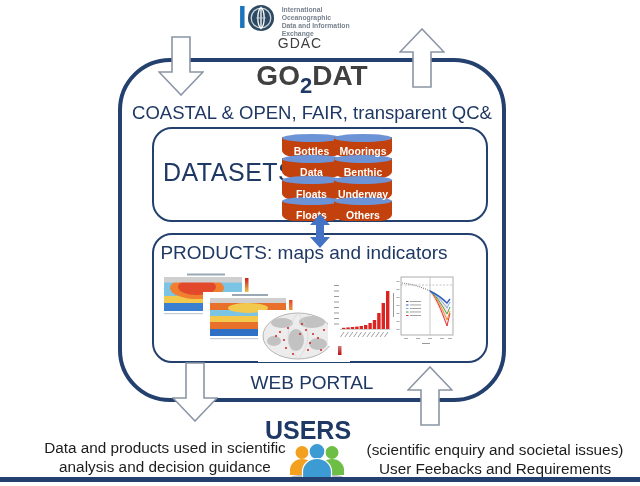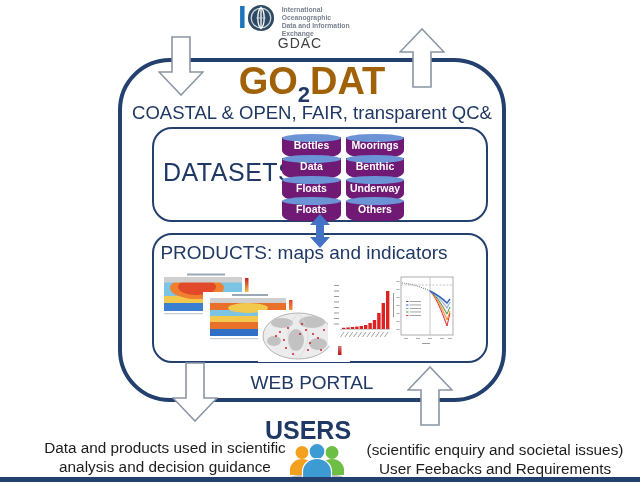--- a/index.html
+++ b/index.html
@@ -15,36 +15,36 @@
   .logo-globe{margin:2px 0 0 1px;}
   .logo-tagline{margin:4px 0 0 7px;font-size:6.8px;line-height:1.2;color:#78828E;font-weight:600;}
   .gdac{left:240px;top:35px;width:120px;text-align:center;font-size:14px;color:#3F3F3F;letter-spacing:1px;}
 
   
   .main-box{
     left:118px;top:58px;width:388px;height:344px;border:4px solid #24406E;border-radius:52px;
     box-sizing:border-box;background:#fff;z-index:1;
   }
   .title-row{left:118px;top:60px;width:388px;text-align:center;z-index:2;}
-  .title-row .t-main{font-size:38px;font-weight:800;color:#a16207;margin-top:28px;}
+  .title-row .t-main{font-size:28px;font-weight:800;color:#404040;margin-top:28px;}
   .title-row .t-sub{font-size:22px;font-weight:800;color:#1F3864;position:relative;top:8px;}
   .subtitle{left:120px;top:102px;width:384px;text-align:center;font-size:18.5px;color:#1F3864;z-index:2;}
 
   
   .datasets-box{
     left:152px;top:127px;width:336px;height:95px;border:2.5px solid #24406E;border-radius:20px;
     box-sizing:border-box;background:#fff;z-index:2;
   }
   .datasets-label{left:163px;top:158px;width:130px;text-align:center;font-size:25px;color:#1F3864;z-index:3;letter-spacing:0.5px;}
   .cyl-col{display:flex;flex-direction:column;gap:1.3px;z-index:3;}
   .cyl-col.c1{left:282px;top:137px;width:59px;}
-  .cyl-col.c2{left:346px;top:137px;width:58px;}
+  .cyl-col.c2{left:334px;top:137px;width:58px;}
   .cyl{
-    position:relative;height:20px;background:#701a75;border-radius:0 0 12px 12px/0 0 7px 7px;
-    display:flex;align-items:flex-start;justify-content:center;
+    position:relative;height:20px;background:#c2410c;border-radius:0 0 12px 12px/0 0 7px 7px;
+    display:flex;align-items:flex-end;justify-content:center;
   }
   .cyl::before{
     content:"";position:absolute;top:-3.5px;left:0;right:0;height:8px;border-radius:50%;
     background:#6B93D6;
   }
   .cyl span{position:relative;z-index:2;color:#fff;font-size:10.5px;font-weight:700;padding-top:2px;}
 
   
   .products-box{
     left:152px;top:233px;width:336px;height:130px;border:2.5px solid #24406E;border-radius:20px;

